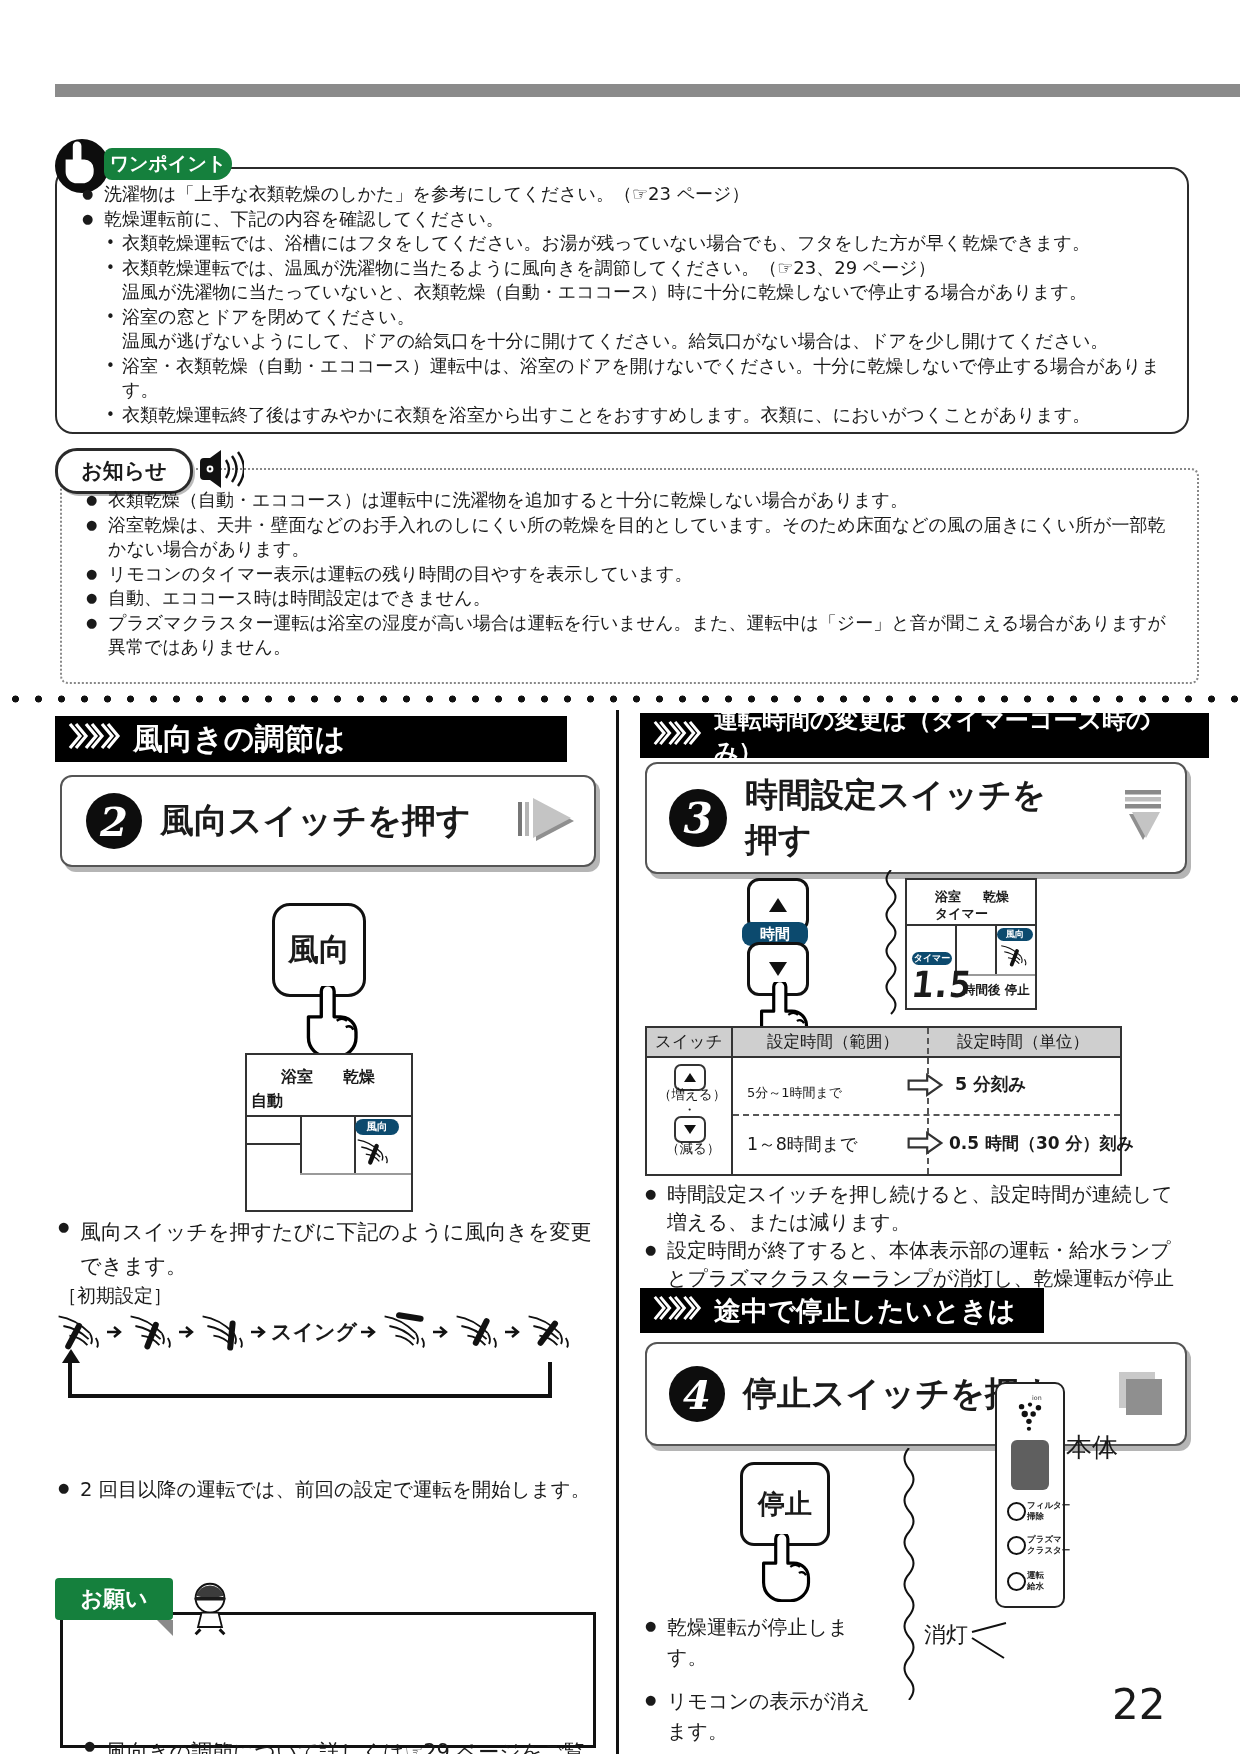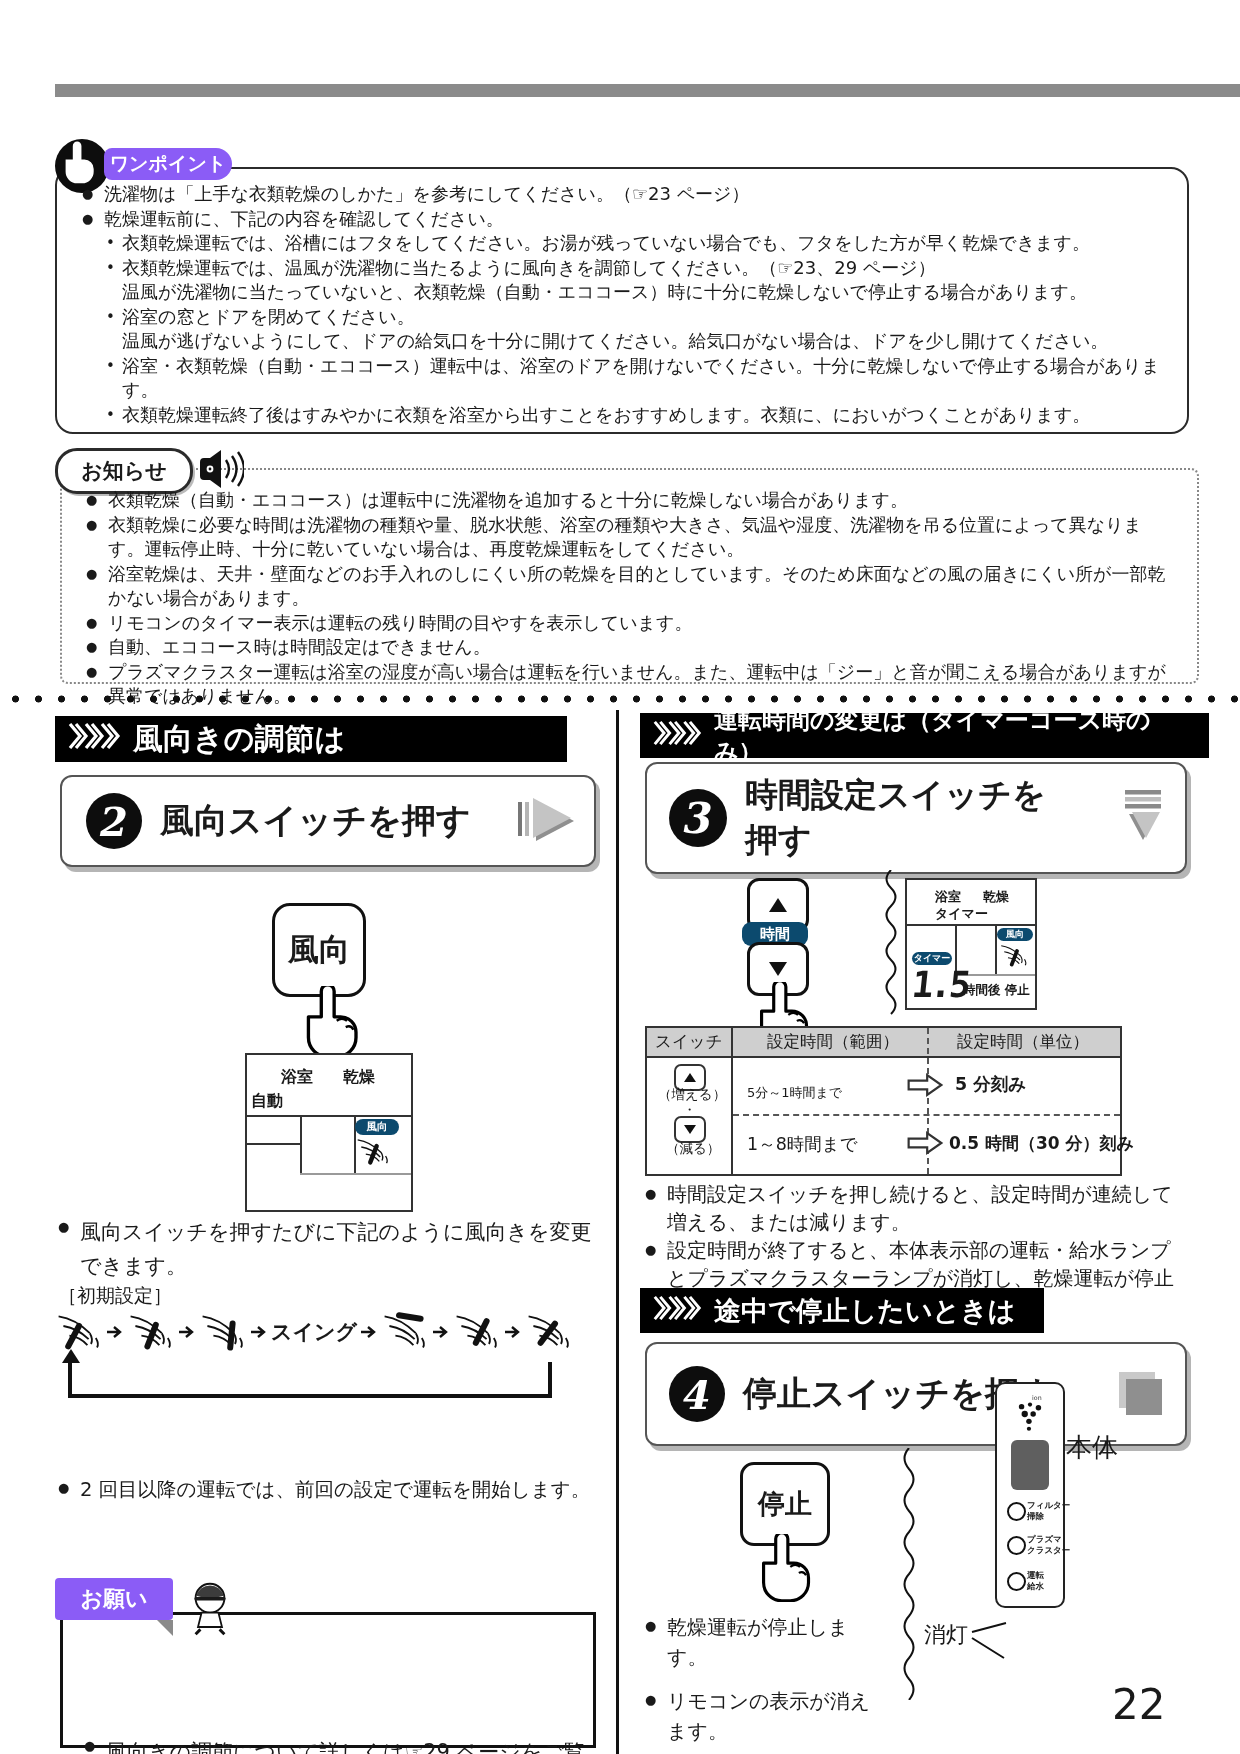--- a/index.html
+++ b/index.html
@@ -9,21 +9,21 @@
   
   .topbar{background:#8b8b8b;}
   
   .round-box{border:2.5px solid #2b2b2b;border-radius:18px;background:#fff;}
   .op-text{font-size:18px;line-height:24.5px;}
   .bl{position:relative;padding-left:22px;}
   .bl::before{content:"●";position:absolute;left:0;top:0;font-size:13px;line-height:24.5px;}
   .sbl{position:relative;padding-left:40px;}
   .sbl::before{content:"•";position:absolute;left:24px;top:0;font-size:15px;line-height:24.5px;}
   .cont{padding-left:40px;}
-  .badge-tab{background:#8b5cf6;color:#fff;font-weight:bold;display:flex;align-items:center;
+  .badge-tab{background:#15803d;color:#fff;font-weight:bold;display:flex;align-items:center;
              justify-content:center;border-radius:8px 16px 16px 8px;font-family:Liberation Serif, serif;}
   .pill-badge{background:#fff;border:3px solid #2b2b2b;border-radius:22px;display:flex;align-items:center;
               justify-content:center;font-weight:bold;box-shadow:2px 2px 0 #bbb;}
   .dot-box{border:2px dotted #888;border-radius:8px;background:#fff;}
   .dotline{background-image:radial-gradient(circle,#111 3.2px,transparent 3.8px);
            background-size:23px 10px;background-repeat:repeat-x;background-position:4px center;}
   .vdiv{background:#111;}
   
   .sec-h{background:#000;color:#fff;display:flex;align-items:center;gap:12px;padding:0 12px;font-weight:bold;}
   
@@ -124,21 +124,20 @@
   <div class="abs" style="left:196px;top:448px;">
     <svg width="48" height="42" viewBox="0 0 48 42">
       <path d="M4 14 a4 4 0 0 1 4 -4 h6 l11 -8 v38 l-11 -8 h-6 a4 4 0 0 1 -4 -4 z" fill="#111"></path>
       <circle cx="14" cy="21" r="3.4" fill="#fff"></circle>
         <circle cx="14" cy="21" r="1.4" fill="#111"></circle>
       <path d="M30 12 q6 9 0 18 M36 8 q9 13 0 26 M42 4 q12 17 0 34" fill="none" stroke="#111" stroke-width="2.4"></path>
     </svg>
   </div>
   <div class="abs op-text" style="left:86px;top:488px;width:1090px;">
     <div class="bl">衣類乾燥（自動・エココース）は運転中に洗濯物を追加すると十分に乾燥しない場合があります。</div>
-    <div class="bl">衣類乾燥に必要な時間は洗濯物の種類や量、脱水状態、浴室の種類や大きさ、気温や湿度、洗濯物を吊る位置によって異なります。運転停止時、十分に乾いていない場合は、再度乾燥運転をしてください。</div>
     <div class="bl">浴室乾燥は、天井・壁面などのお手入れのしにくい所の乾燥を目的としています。そのため床面などの風の届きにくい所が一部乾かない場合があります。</div>
     <div class="bl">リモコンのタイマー表示は運転の残り時間の目やすを表示しています。</div>
     <div class="bl">自動、エココース時は時間設定はできません。</div>
     <div class="bl">プラズマクラスター運転は浴室の湿度が高い場合は運転を行いません。また、運転中は「ジー」と音が聞こえる場合がありますが異常ではありません。</div>
   </div>
 
   <div class="abs dotline" style="left:0;top:694px;width:1240px;height:10px;"></div>
   <div class="abs vdiv" style="left:616px;top:710px;width:2.5px;height:1044px;"></div>
 
   <div class="abs sec-h" style="left:55px;top:716px;width:488px;height:46px;font-size:30px;">

